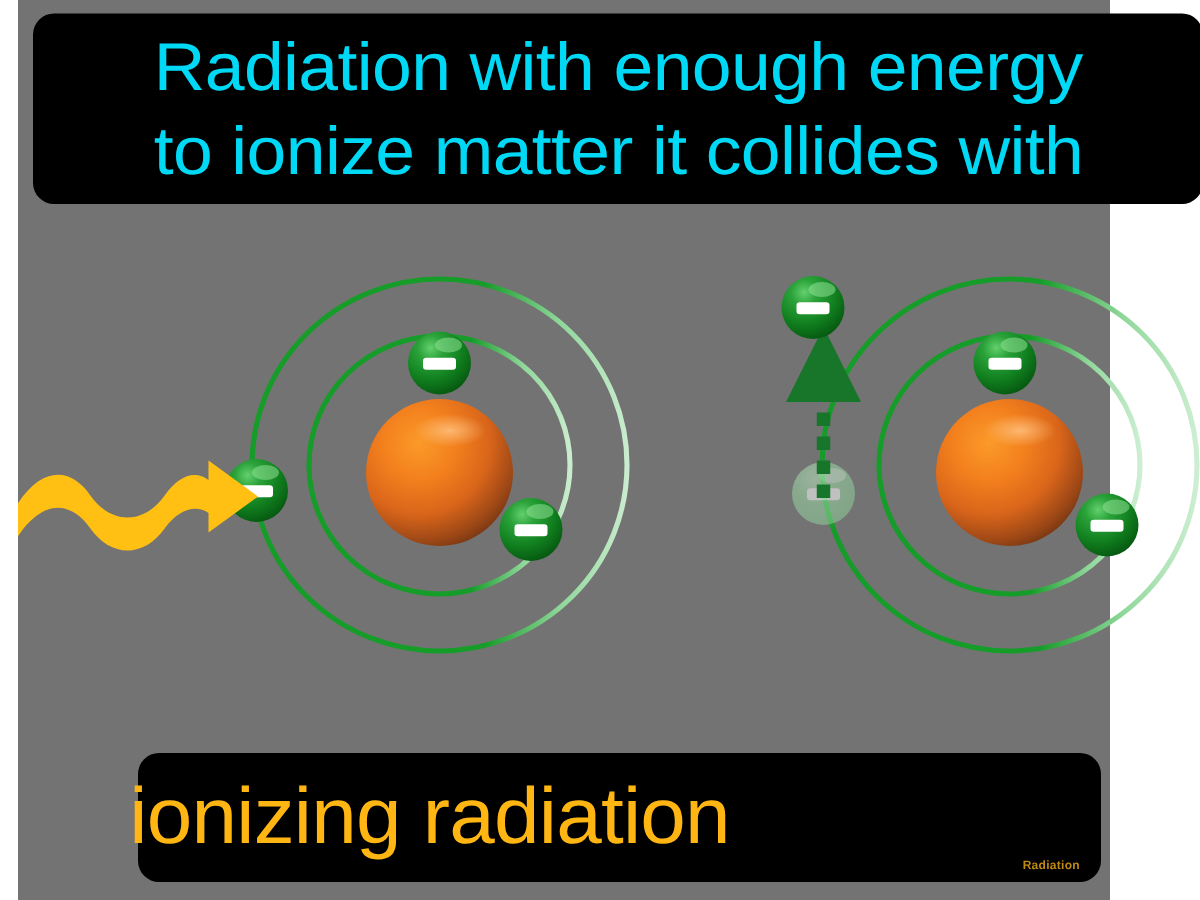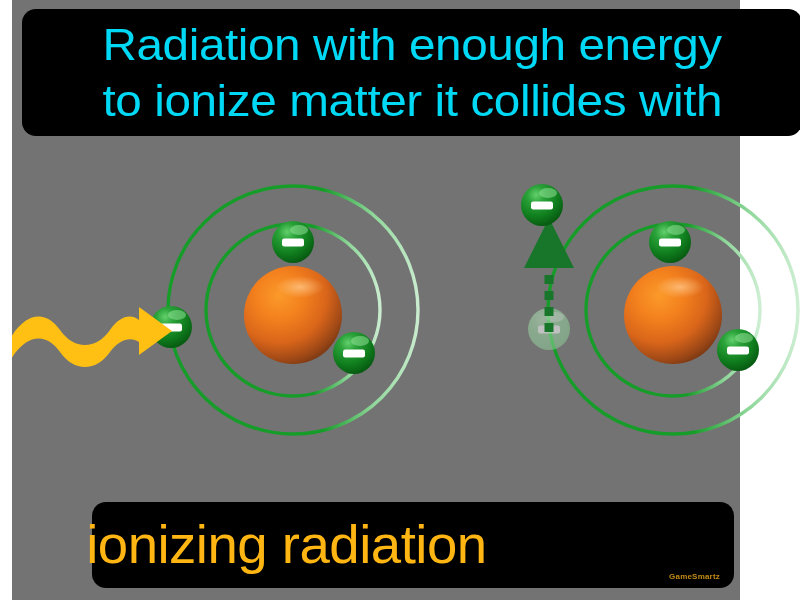--- a/index.html
+++ b/index.html
@@ -231,16 +231,16 @@
           <circle cx="530" cy="55" r="21" fill="url(#elGrad)"></circle>
           <ellipse cx="536" cy="43" rx="9" ry="5" fill="#8fe096" opacity="0.55"></ellipse>
           <rect x="519" y="51.5" width="22" height="8" rx="2.2" fill="#ffffff"></rect>
         </g>
       </g>
     </svg>
   </div>
 
   <div class="term-banner">
     <div class="term-text">ionizing radiation</div>
-    <div class="watermark">GameSmartz</div>
+    <div class="watermark">Radiation</div>
   </div>
 
 </div>
 
 </body></html>

